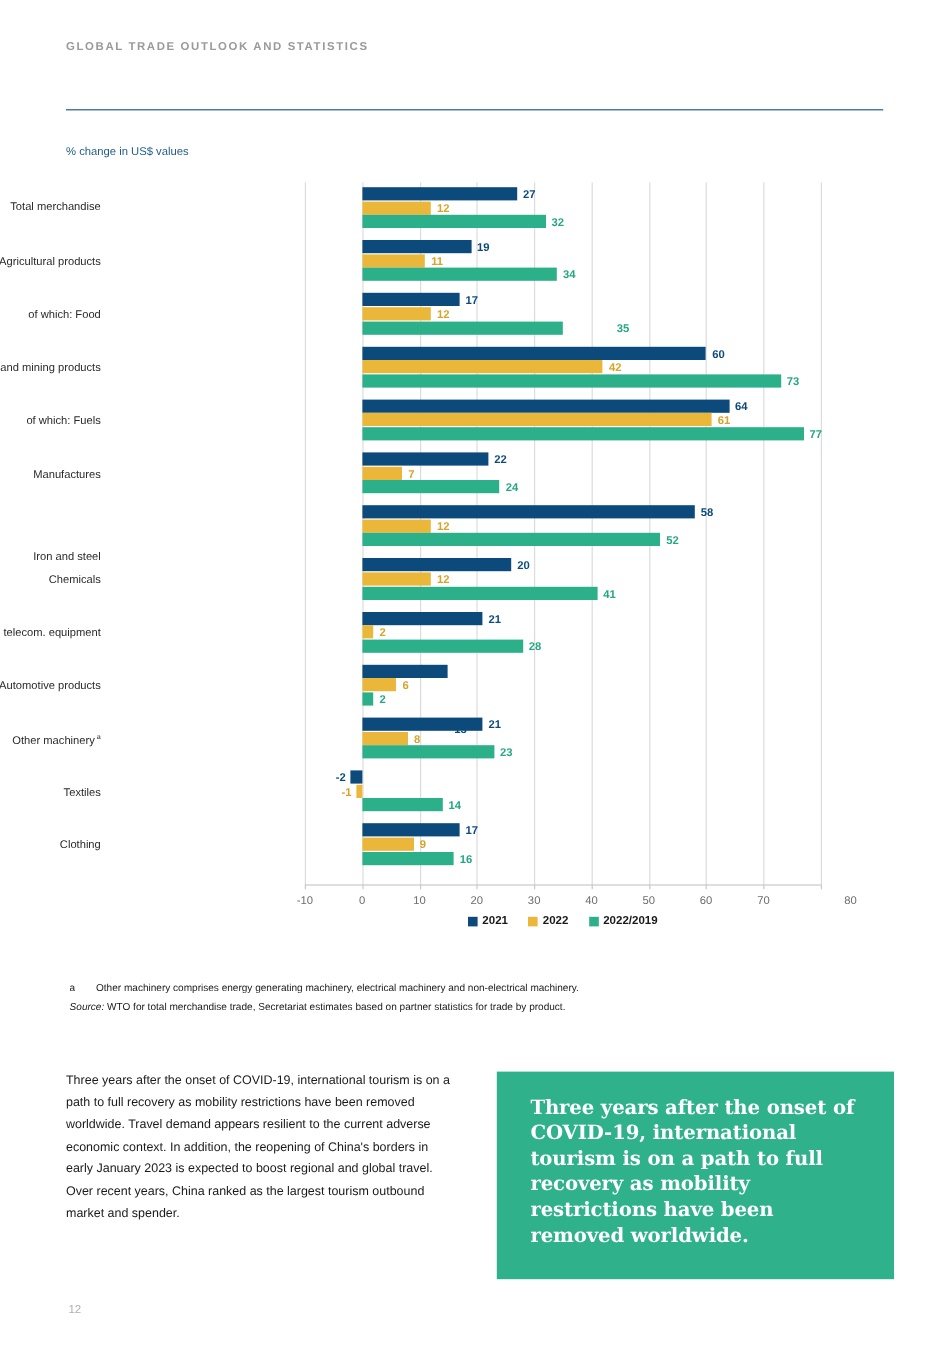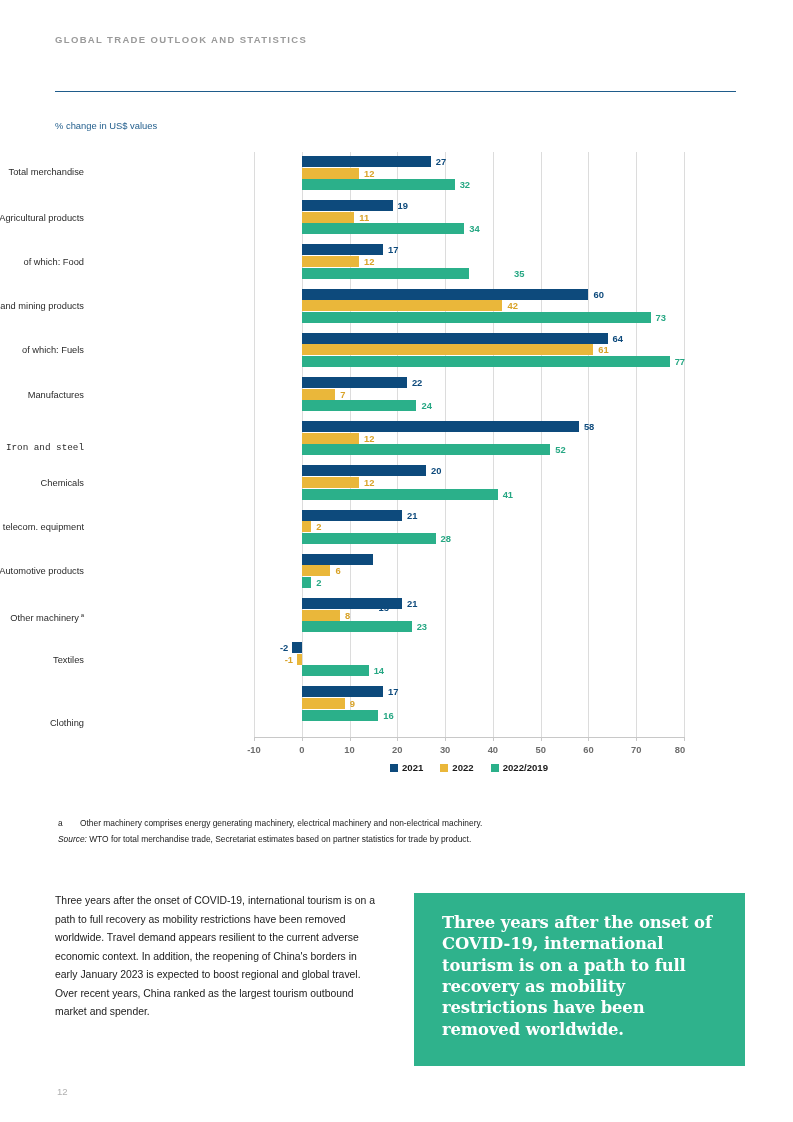--- a/index.html
+++ b/index.html
@@ -29,21 +29,21 @@
     font-size:9.4px;color:#1f5c8b;
   }
 
   
   .plot{position:absolute;left:254px;top:152px;width:430px;height:585px;}
   .gridline{position:absolute;top:0;width:1px;height:585px;background:#dcdcdc;}
   .axisline{position:absolute;left:0;top:585px;width:430px;height:1px;background:#c8c8c8;}
   .tick{position:absolute;top:585px;width:1px;height:4px;background:#c8c8c8;}
   .ticklabel{
     position:absolute;top:592px;font-size:9.4px;color:#6d6d6d;
-    text-align:center;width:40px;margin-left:-20px;font-weight:bold;
+    text-align:center;width:40px;margin-left:-20px;
   }
 
   .catlabel{
     position:absolute;right:709px;font-size:9.3px;color:#2a2a2a;
     text-align:right;white-space:nowrap;line-height:1;
   }
   .catlabel sup{font-size:6px;vertical-align:super;}
 
   .bar{position:absolute;height:11px;}
   .bar.s2021{background:#0d4a7c;}
@@ -126,21 +126,21 @@
       <div class="tick" style="left: 286.667px;"></div>
       <div class="ticklabel" style="left: 286.667px;">50</div>
       <div class="gridline" style="left: 334.444px;"></div>
       <div class="tick" style="left: 334.444px;"></div>
       <div class="ticklabel" style="left: 334.444px;">60</div>
       <div class="gridline" style="left: 382.222px;"></div>
       <div class="tick" style="left: 382.222px;"></div>
       <div class="ticklabel" style="left: 382.222px;">70</div>
       <div class="gridline" style="left: 430px;"></div>
       <div class="tick" style="left: 430px;"></div>
-      <div class="ticklabel" style="left: 426px;">80</div>
+      <div class="ticklabel" style="left: 440px; text-align: right;">80</div>
       <div class="axisline"></div>
       <div class="bar s2021" style="left: 47.7778px; width: 129px; top: 4px;"></div>
       <div class="vlabel s2021" style="top: 4px; left: 181.778px;">27</div>
       <div class="bar s2022" style="left: 47.7778px; width: 57.3333px; top: 15.6px;"></div>
       <div class="vlabel s2022" style="top: 15.6px; left: 110.111px;">12</div>
       <div class="bar s2019" style="left: 47.7778px; width: 152.889px; top: 27.2px;"></div>
       <div class="vlabel s2019" style="top: 27.2px; left: 205.667px; text-align: center;">32</div>
       <div class="bar s2021" style="left: 47.7778px; width: 90.7778px; top: 48.2px;"></div>
       <div class="vlabel s2021" style="top: 48.2px; left: 143.556px;">19</div>
       <div class="bar s2022" style="left: 47.7778px; width: 52.5556px; top: 59.8px;"></div>
@@ -244,20 +244,20 @@
     <div class="qt">Three years after the onset of COVID-19, international tourism is on a path to full recovery as mobility restrictions have been removed worldwide.</div>
   </div>
 
   <div class="pagenum">12</div>
 <div class="catlabel" style="top: 168px;">Total merchandise</div>
     <div class="catlabel" style="top: 213.8px;">Agricultural products</div>
     <div class="catlabel" style="top: 258px;">of which: Food</div>
     <div class="catlabel" style="top: 302.2px;">Fuels and mining products</div>
     <div class="catlabel" style="top: 346.4px;">of which: Fuels</div>
     <div class="catlabel" style="top: 390.6px;">Manufactures</div>
-    <div class="catlabel" style="top: 443px; font-family: Liberation Mono, monospace;">Iron and steel</div>
+    <div class="catlabel" style="top: 460px;">Iron and steel</div>
     <div class="catlabel" style="top: 479px;">Chemicals</div>
     <div class="catlabel" style="top: 523.2px;">Office and telecom. equipment</div>
     <div class="catlabel" style="top: 567.4px;">Automotive products</div>
     <div class="catlabel" style="top: 611.6px;">Other machinery<sup> a</sup></div>
     <div class="catlabel" style="top: 655.8px;">Textiles</div>
-    <div class="catlabel" style="top: 700px; margin-top: 19px;">Clothing</div>
+    <div class="catlabel" style="top: 700px;">Clothing</div>
   </div>
 
 </body></html>

